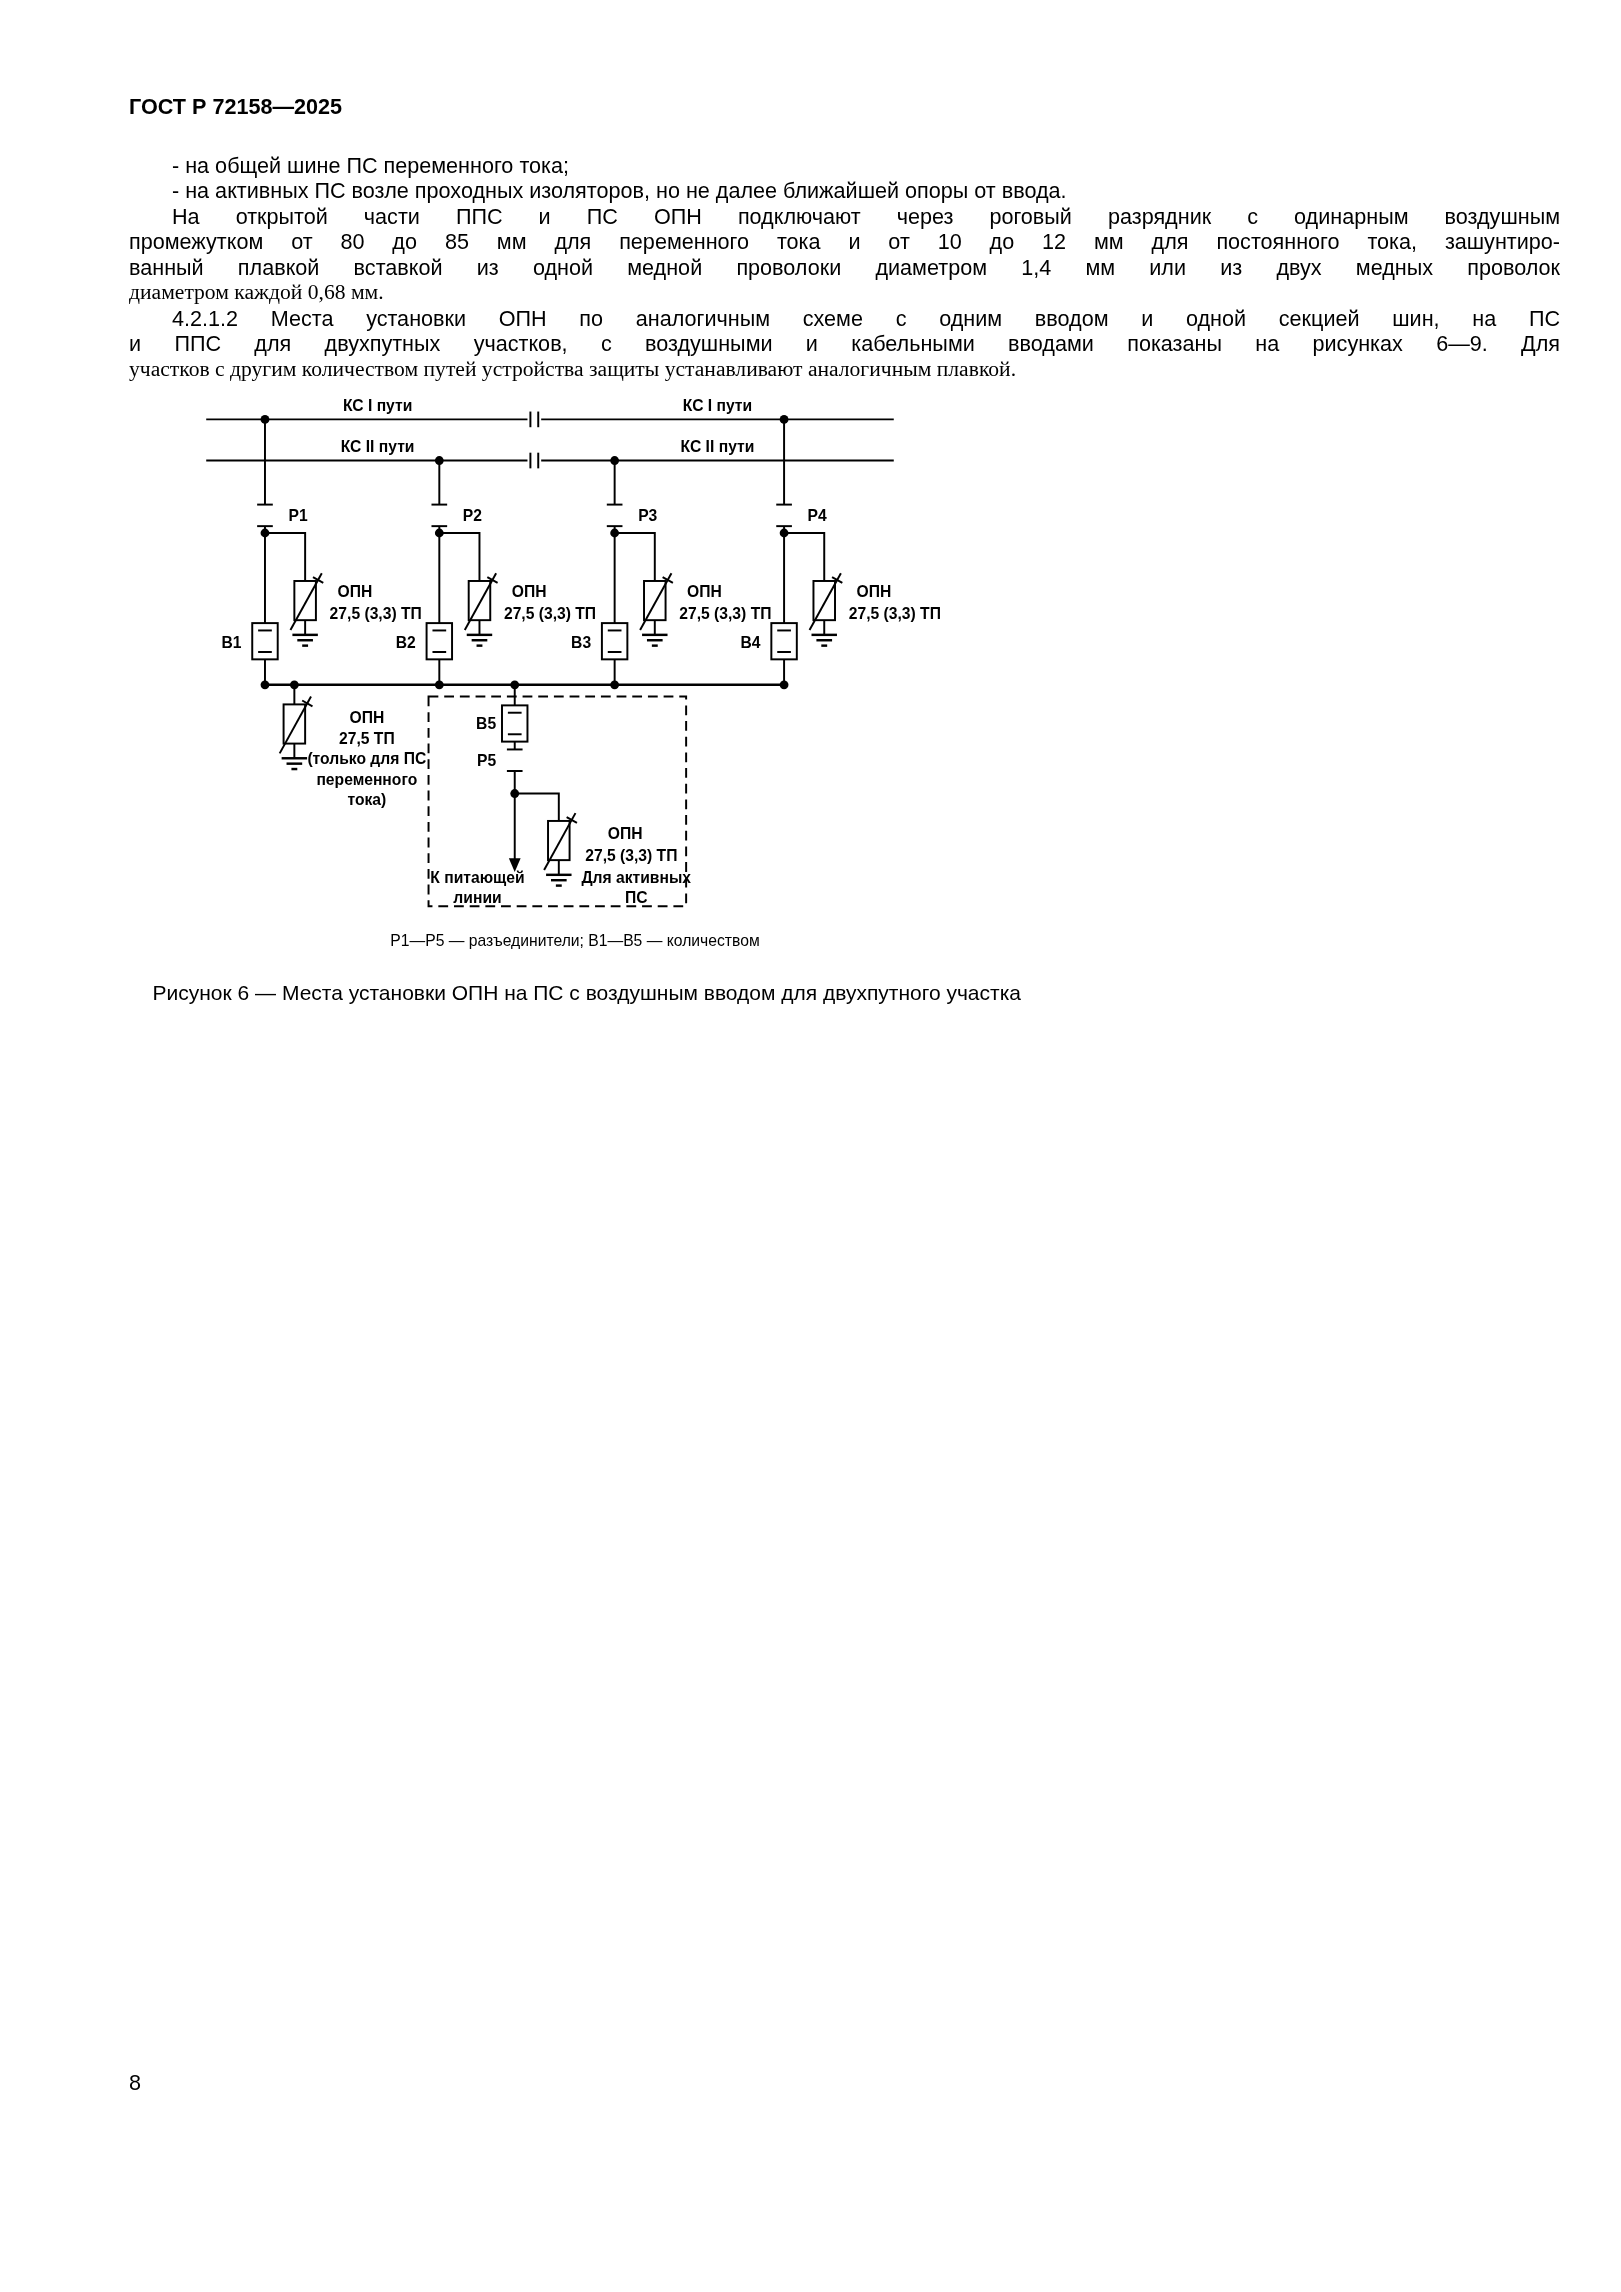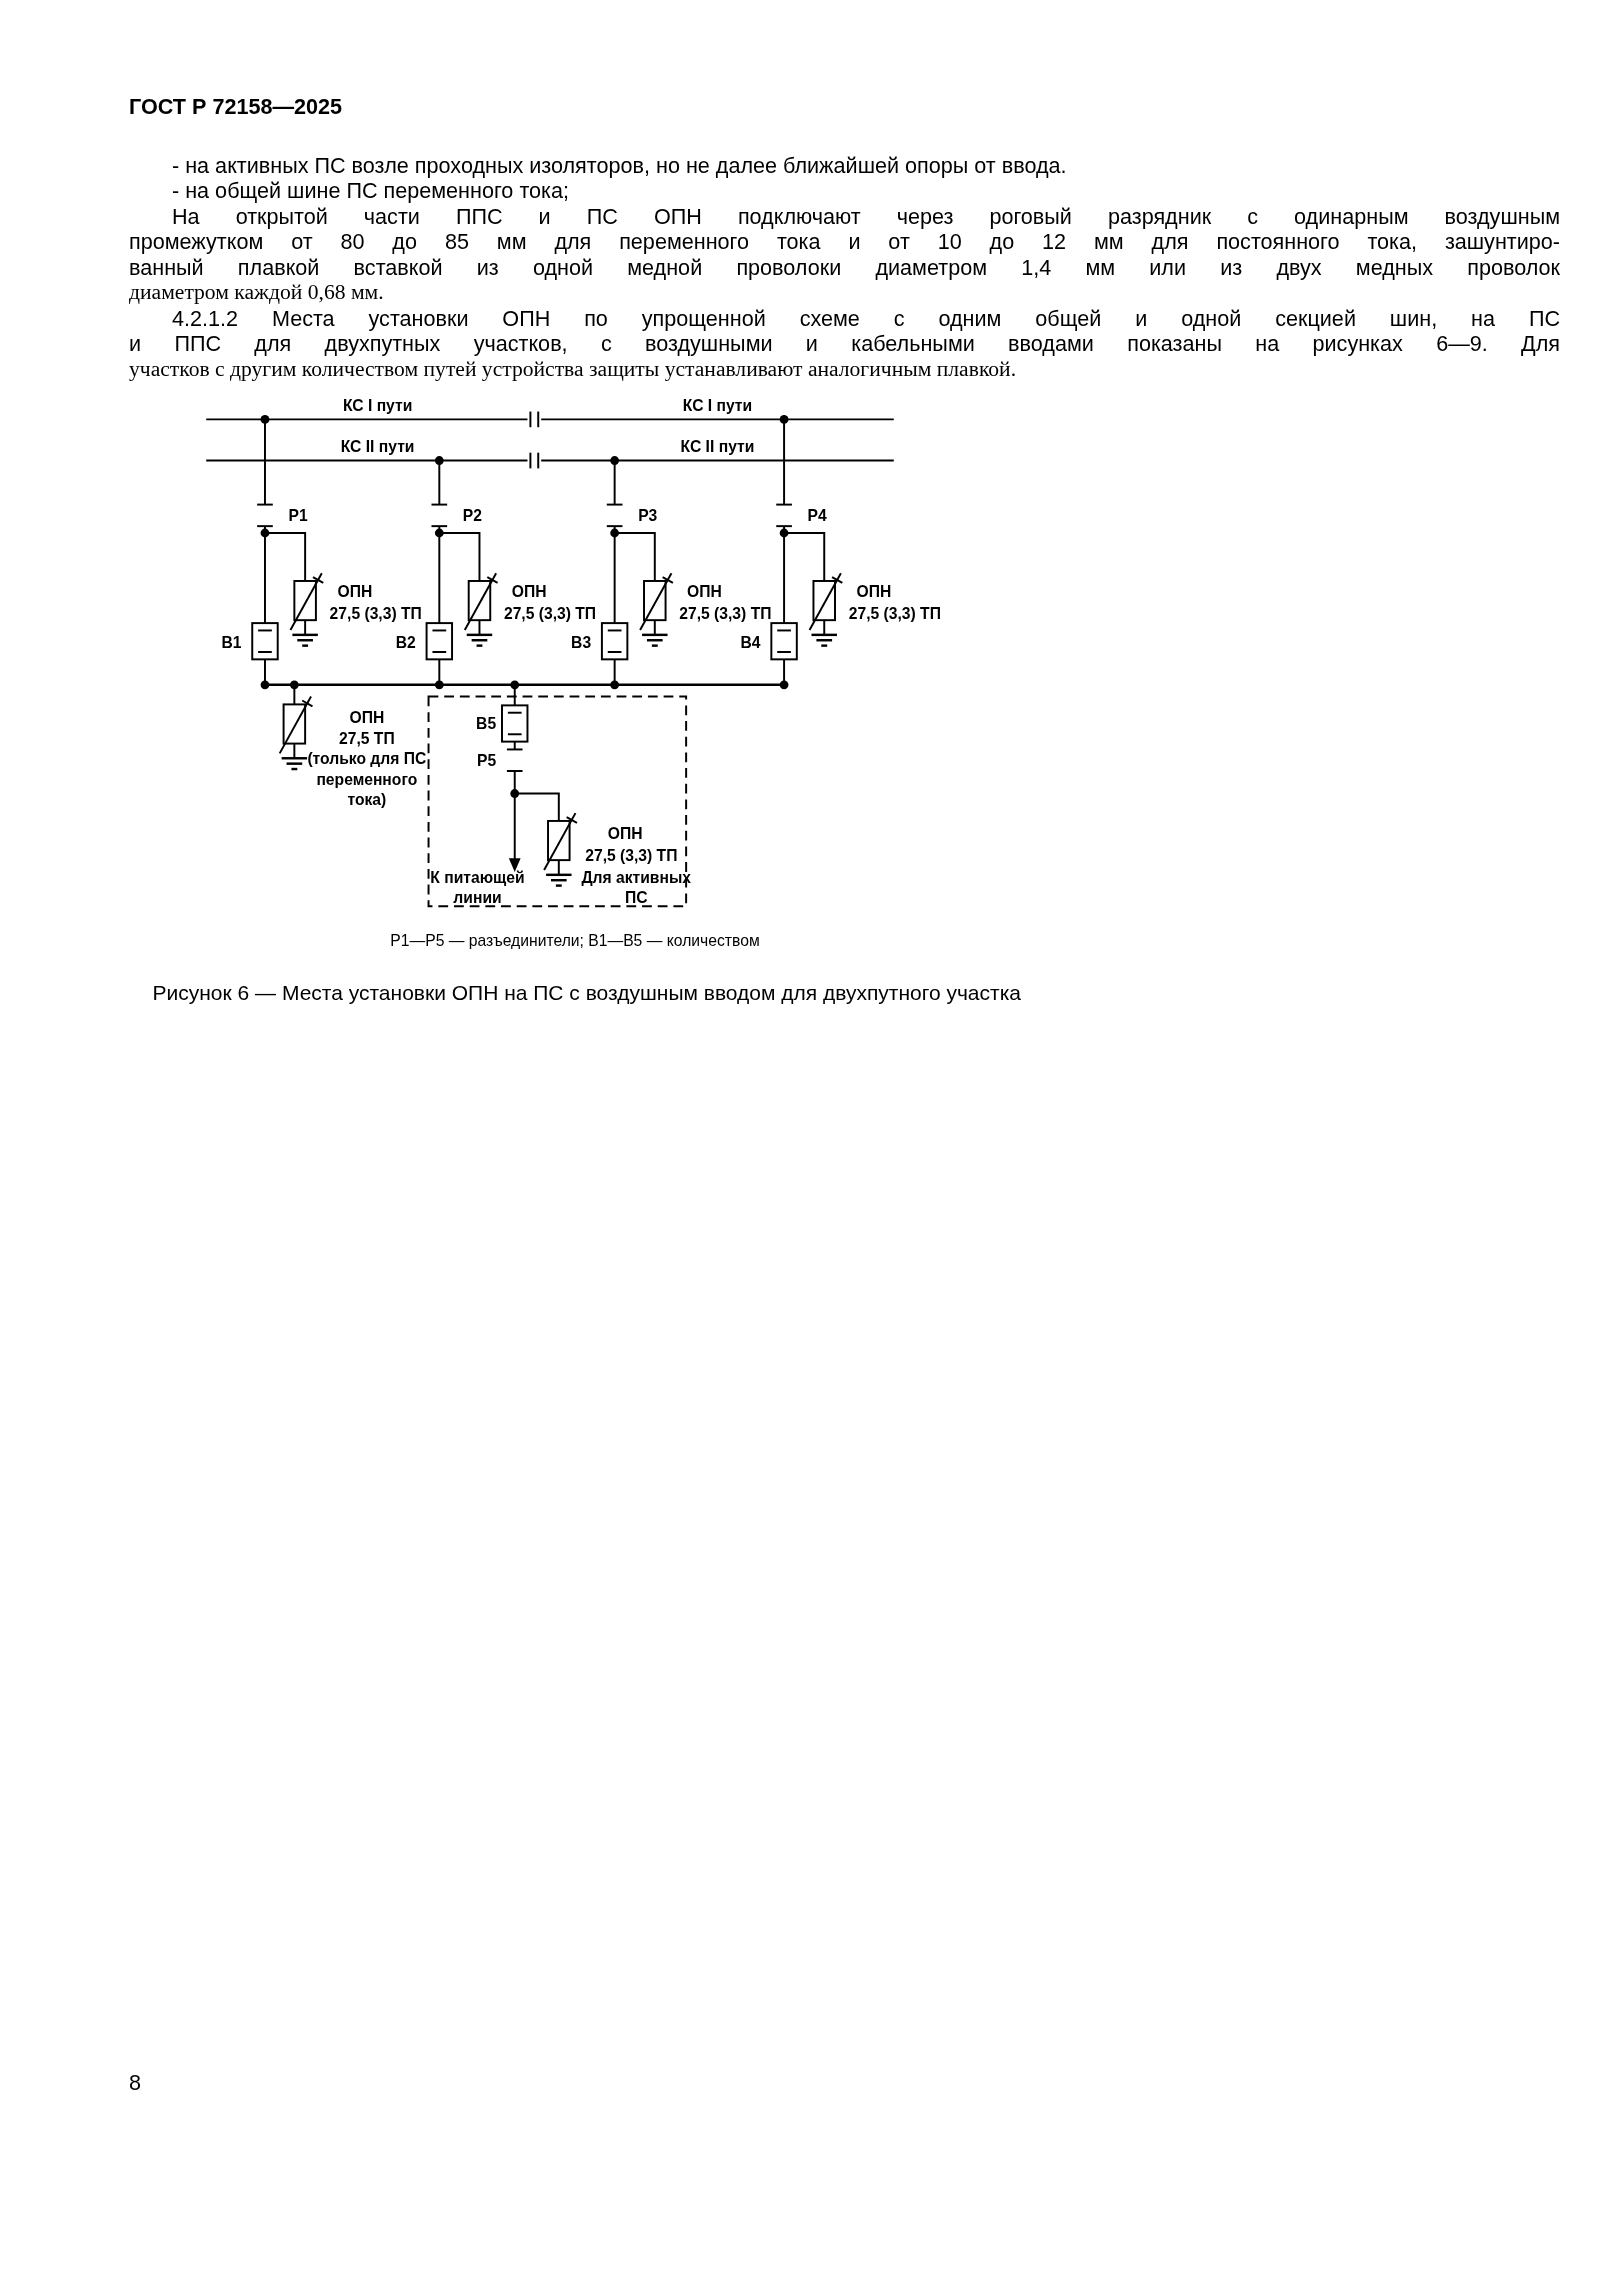--- a/index.html
+++ b/index.html
@@ -30,30 +30,30 @@
   .dl { font:bold 16px "Liberation Sans","DejaVu Sans",sans-serif; fill:#000; }
 </style>
 </head>
 <body>
 
 <div class="page">
 
   <div class="doc-header">ГОСТ Р 72158—2025</div>
 
   <div class="text-block">
+    <div class="li">- на общей шине ПС переменного тока;</div>
     <div class="li">- на активных ПС возле проходных изоляторов, но не далее ближайшей опоры от ввода.</div>
-    <div class="li">- на общей шине ПС переменного тока;</div>
     <div class="para">
       <div class="jl ind">На открытой части ППС и ПС ОПН подключают через роговый разрядник с одинарным воздушным</div>
       <div class="jl">промежутком от 80 до 85 мм для переменного тока и от 10 до 12 мм для постоянного тока, зашунтиро-</div>
       <div class="jl">ванный плавкой вставкой из одной медной проволоки диаметром 1,4 мм или из двух медных проволок</div>
       <div class="ll">диаметром каждой 0,68 мм.</div>
     </div>
     <div class="para">
-      <div class="jl ind">4.2.1.2 Места установки ОПН по упрощенной схеме с одним общей и одной секцией шин, на ПС</div>
+      <div class="jl ind">4.2.1.2 Места установки ОПН по аналогичным схеме с одним вводом и одной секцией шин, на ПС</div>
       <div class="jl">и ППС для двухпутных участков, с воздушными и кабельными вводами показаны на рисунках 6—9. Для</div>
       <div class="ll">участков с другим количеством путей устройства защиты устанавливают аналогичным плавкой.</div>
     </div>
   </div>
 
   <div class="figure">
     <svg width="755" height="524" viewBox="0 0 770 535">
       <defs>
         <g id="opn">
           <rect x="-11" y="0" width="22" height="40" fill="#fff" stroke="#000" stroke-width="2"></rect>

